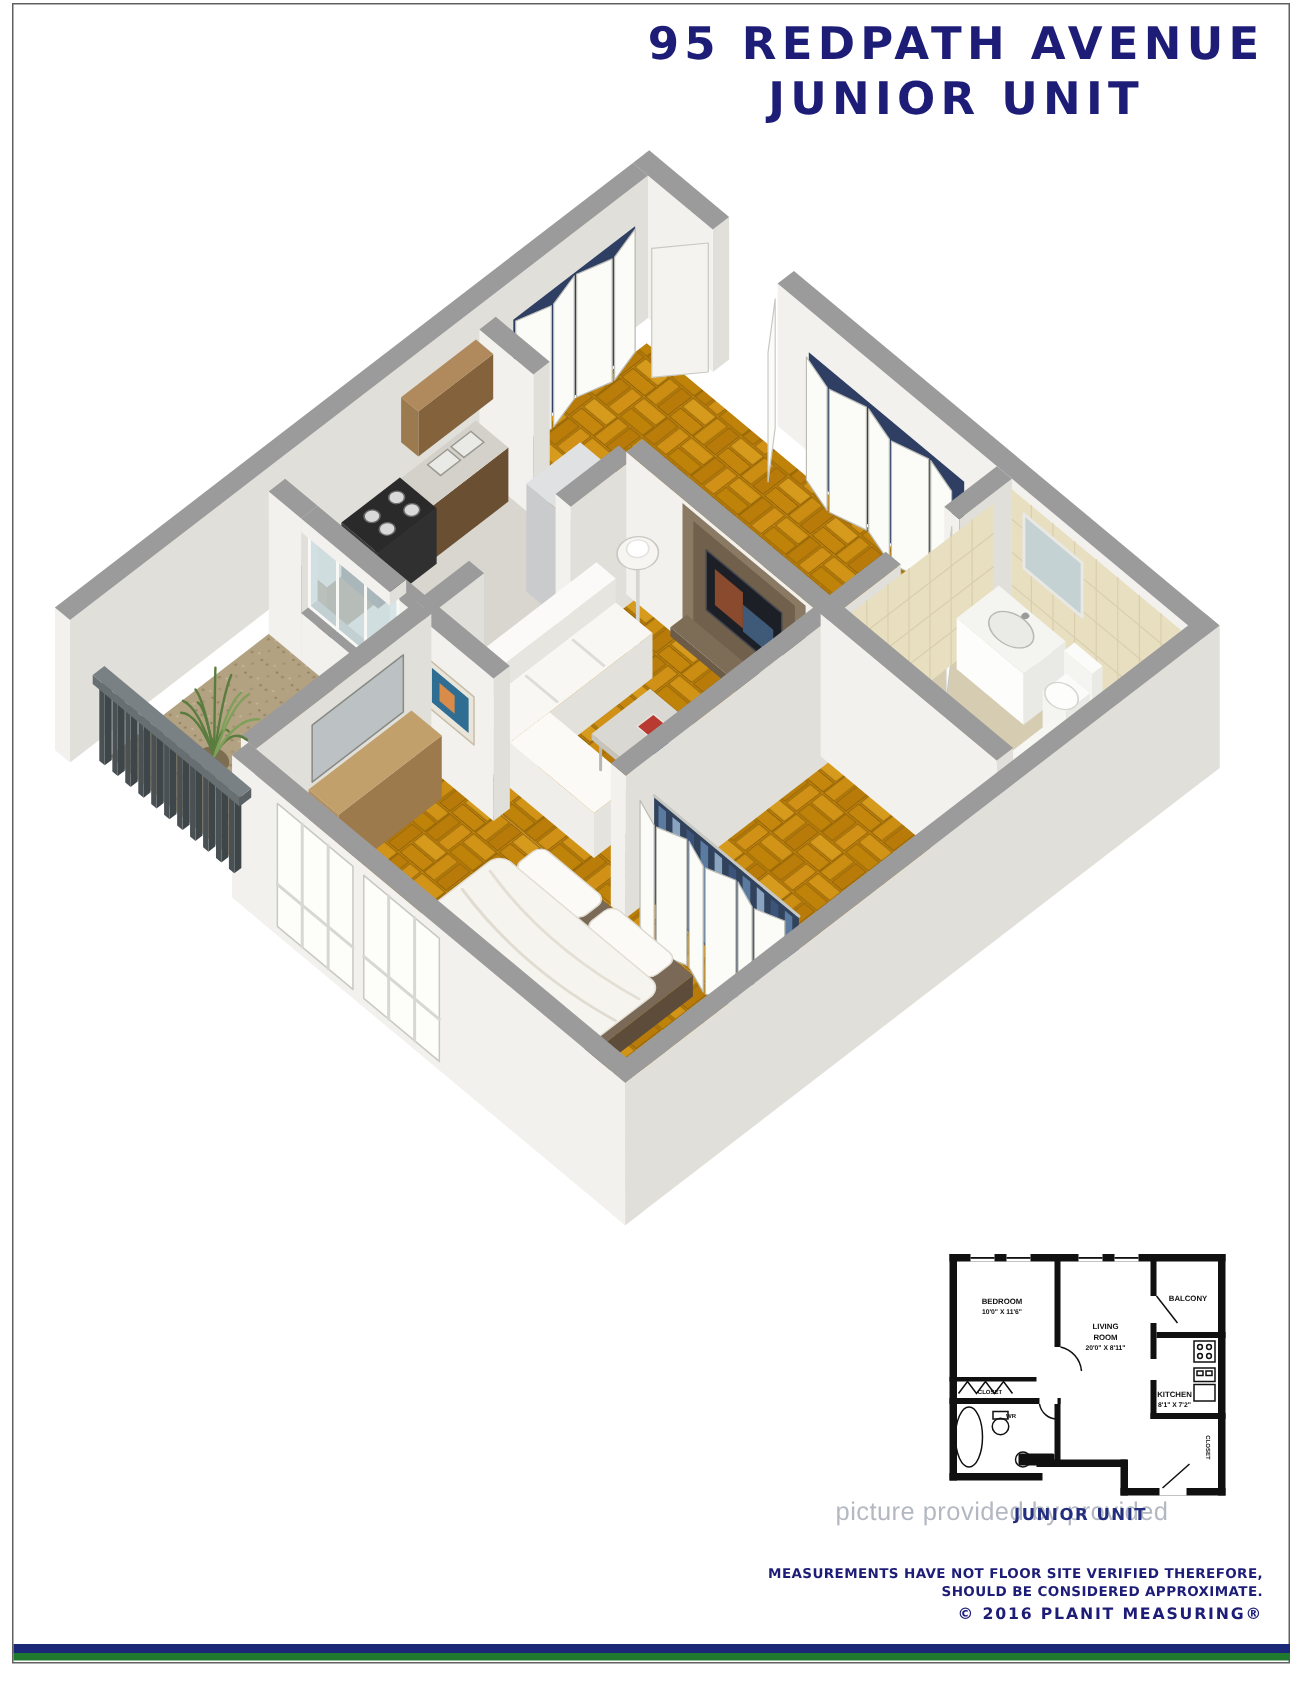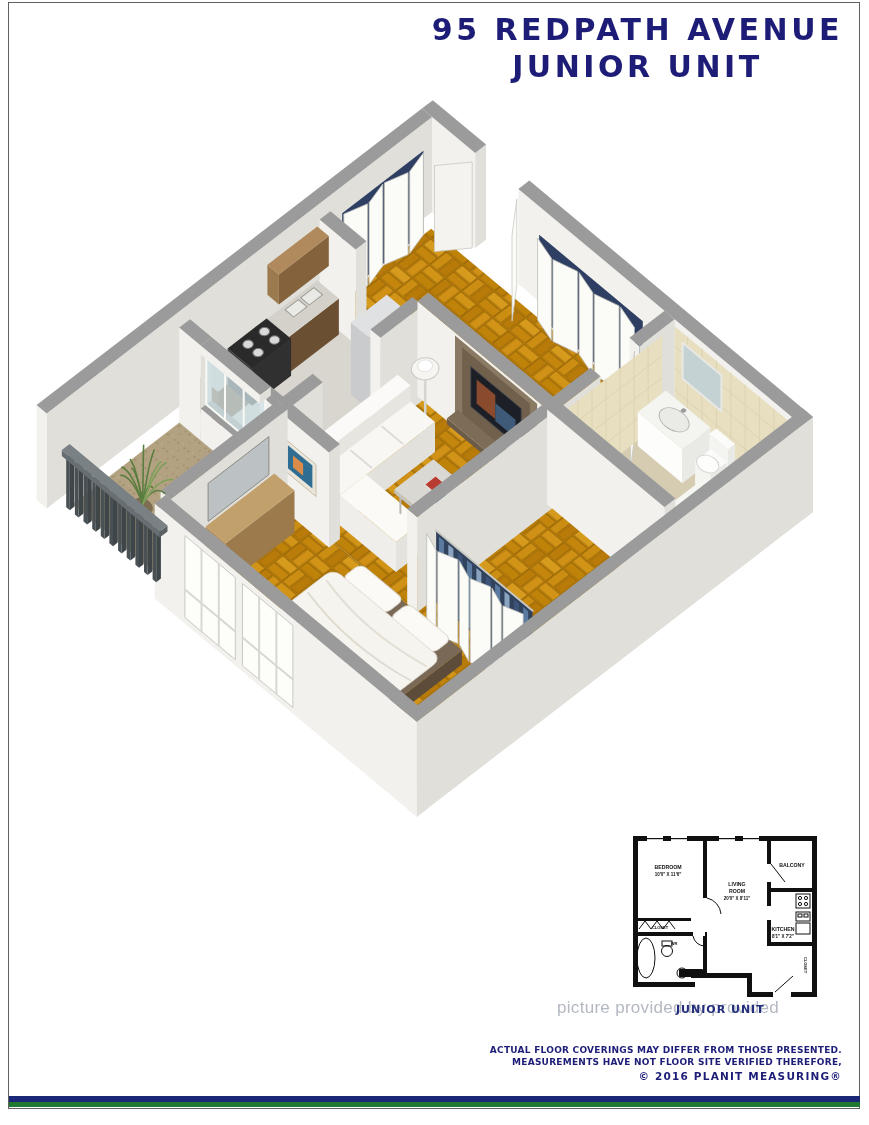--- a/index.html
+++ b/index.html
@@ -512,19 +512,19 @@
   <text class="mp-tiny" x="47" y="113" text-anchor="middle">WR</text>
   <text class="mp-tiny" transform="rotate(90 177 133)" x="177" y="133" text-anchor="middle">CLOSET</text>
   <rect x="52" y="137" width="24" height="8" rx="1" fill="#101010"></rect>
   <text class="mp-rev" x="64" y="143" text-anchor="middle">FOYER</text>
 </svg>
 
 <div class="watermark">picture provided by provided</div>
 <div class="watermark-overlay">JUNIOR UNIT</div>
 
 <div class="disclaimer">
-  <div>ACTUAL FLOOR COVERINGS MAY DIFFER FROM THOSE PRESENTED.</div>
   <div>MEASUREMENTS HAVE NOT FLOOR SITE VERIFIED THEREFORE,</div>
+  <div>SHOULD BE CONSIDERED APPROXIMATE.</div>
   <div>© 2016 PLANIT MEASURING®</div>
 </div>
 
 <div class="band-navy" style="background: rgb(27, 40, 120);"></div>
 <div class="band-green" style="background: rgb(31, 122, 47);"></div>
 
 </body></html>

